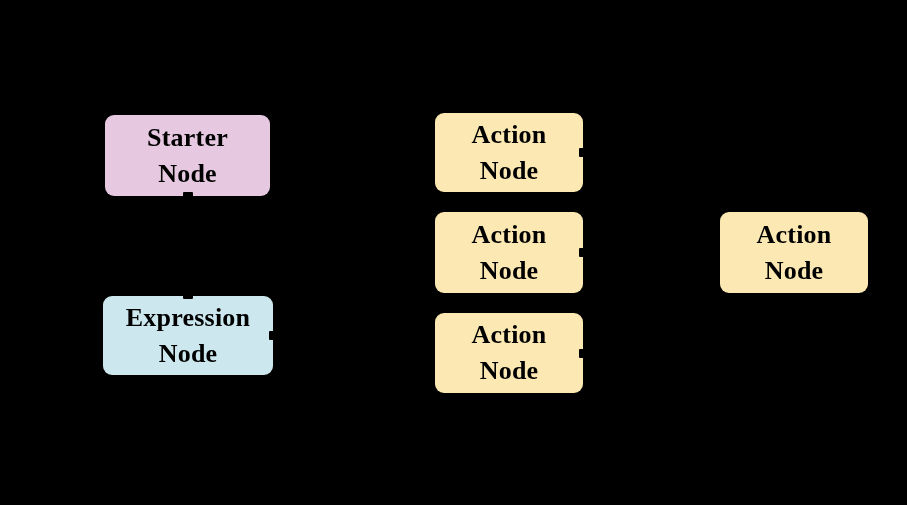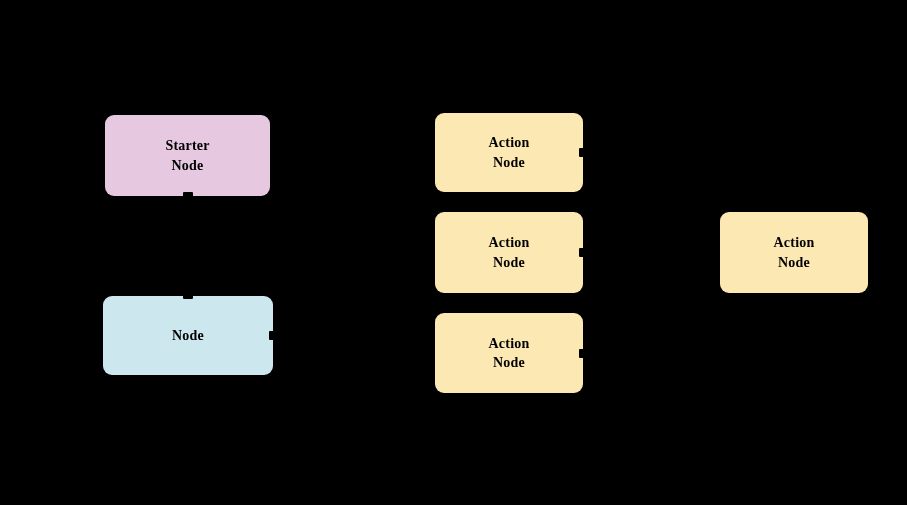--- a/index.html
+++ b/index.html
@@ -21,21 +21,21 @@
     position: absolute;
     box-sizing: border-box;
     border-radius: 9px;
     display: flex;
     flex-direction: column;
     align-items: center;
     justify-content: center;
     text-align: center;
     color: #000000;
     font-weight: bold;
-    font-size: 14px;
+    font-size: 26px;
     line-height: 1.38;
     letter-spacing: 0.2px;
     user-select: none;
   }
   .node-line {
     display: block;
     white-space: nowrap;
   }
   
   .port {
@@ -67,20 +67,21 @@
   <div class="edge" style="left: 410px; top: 152px; width: 25px; background: rgb(0, 0, 0);"></div>
   <div class="edge" style="left: 410px; top: 252px; width: 25px; background: rgb(0, 0, 0);"></div>
   <div class="edge" style="left: 583px; top: 252px; width: 137px; background: rgb(0, 0, 0);"></div>
 
   <div class="node" id="n-starter" style="left: 105px; top: 115px; width: 165px; height: 81px; background: rgb(230, 201, 225); color: rgb(0, 0, 0);">
     <span class="node-line">Starter</span>
     <span class="node-line">Node</span>
   </div>
 
   <div class="node" id="n-expression" style="left: 103px; top: 296px; width: 170px; height: 79px; background: rgb(204, 232, 238); color: rgb(0, 0, 0);">
+    <span class="node-line">Expression</span>
     <span class="node-line">Node</span>
   </div>
 
   <div class="node" id="n-action-1" style="left: 435px; top: 113px; width: 148px; height: 79px; background: rgb(252, 232, 178); color: rgb(0, 0, 0);">
     <span class="node-line">Action</span>
     <span class="node-line">Node</span>
   </div>
 
   <div class="node" id="n-action-2" style="left: 435px; top: 212px; width: 148px; height: 81px; background: rgb(252, 232, 178); color: rgb(0, 0, 0);">
     <span class="node-line">Action</span>

